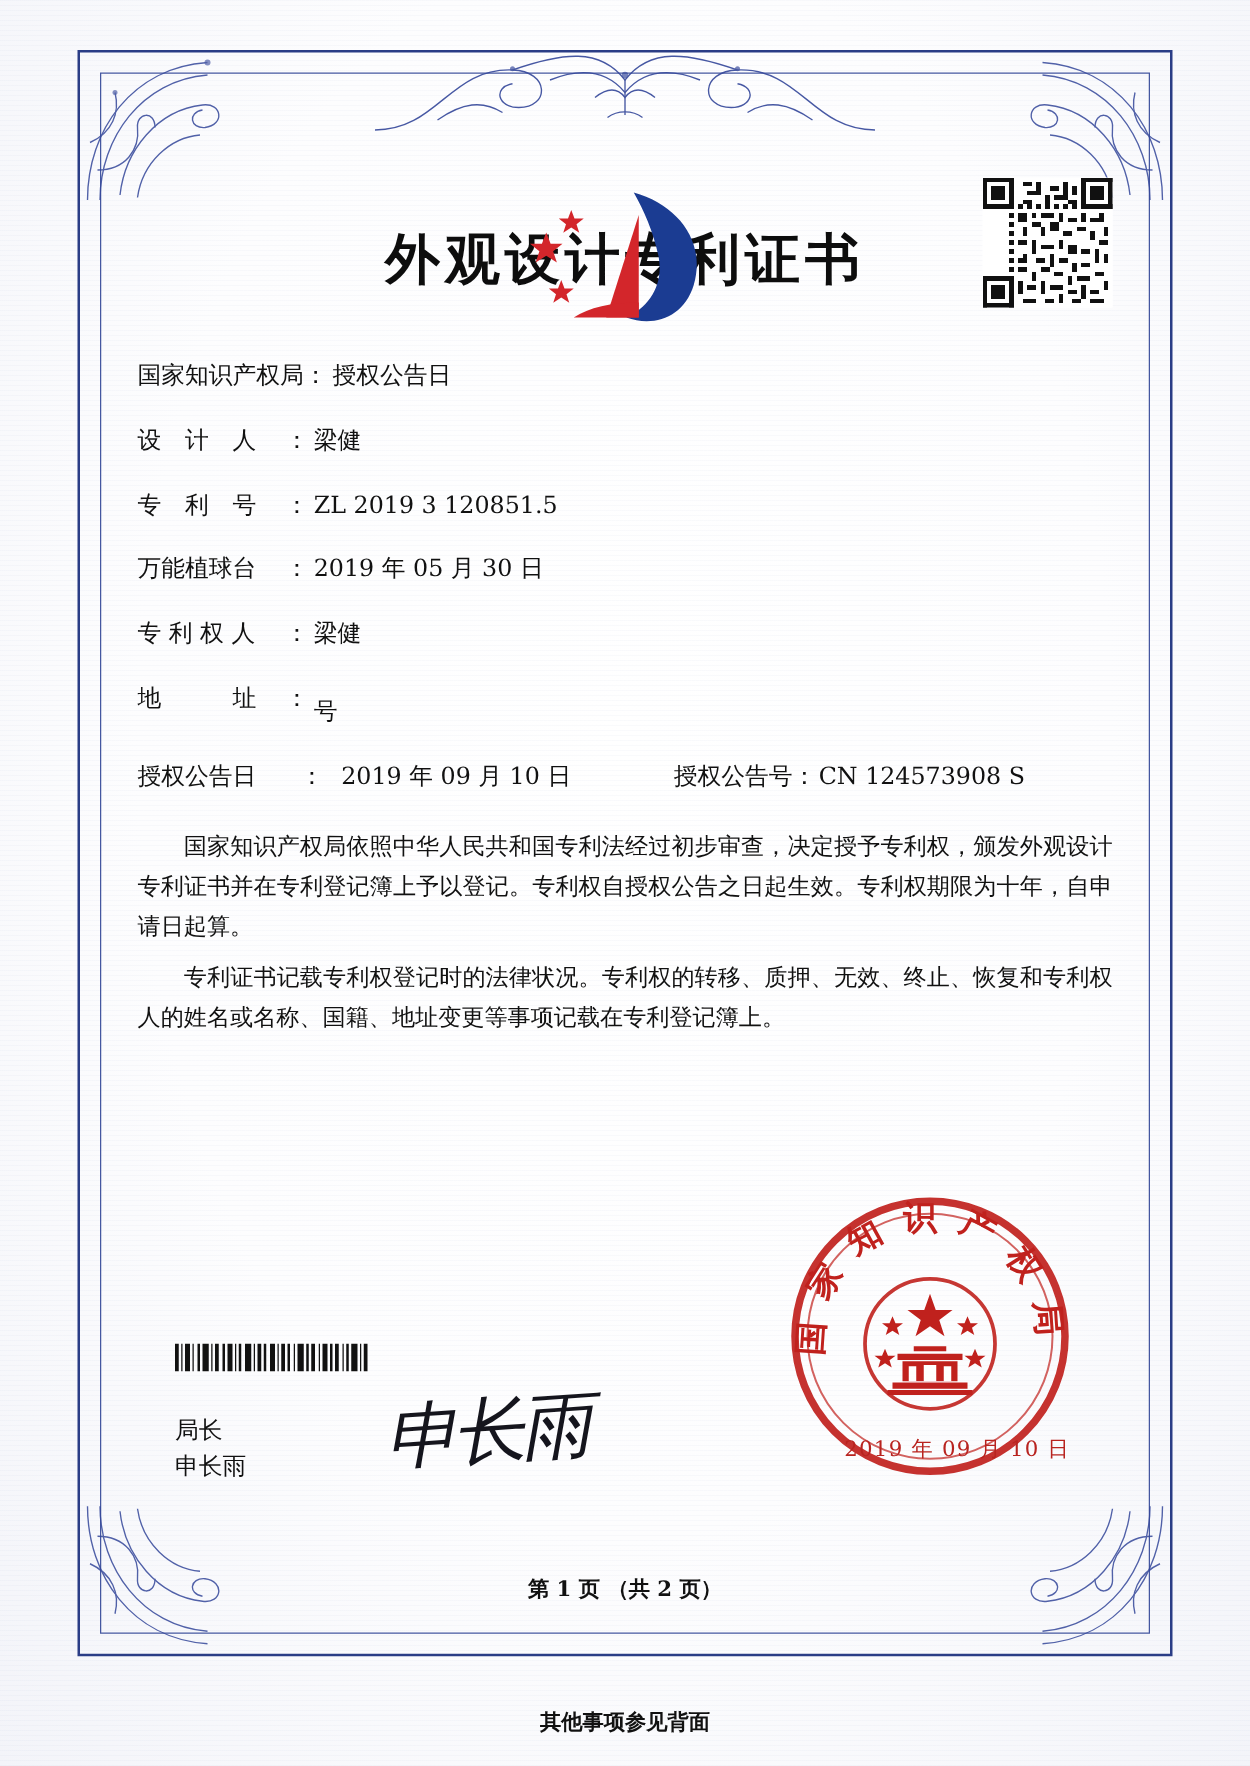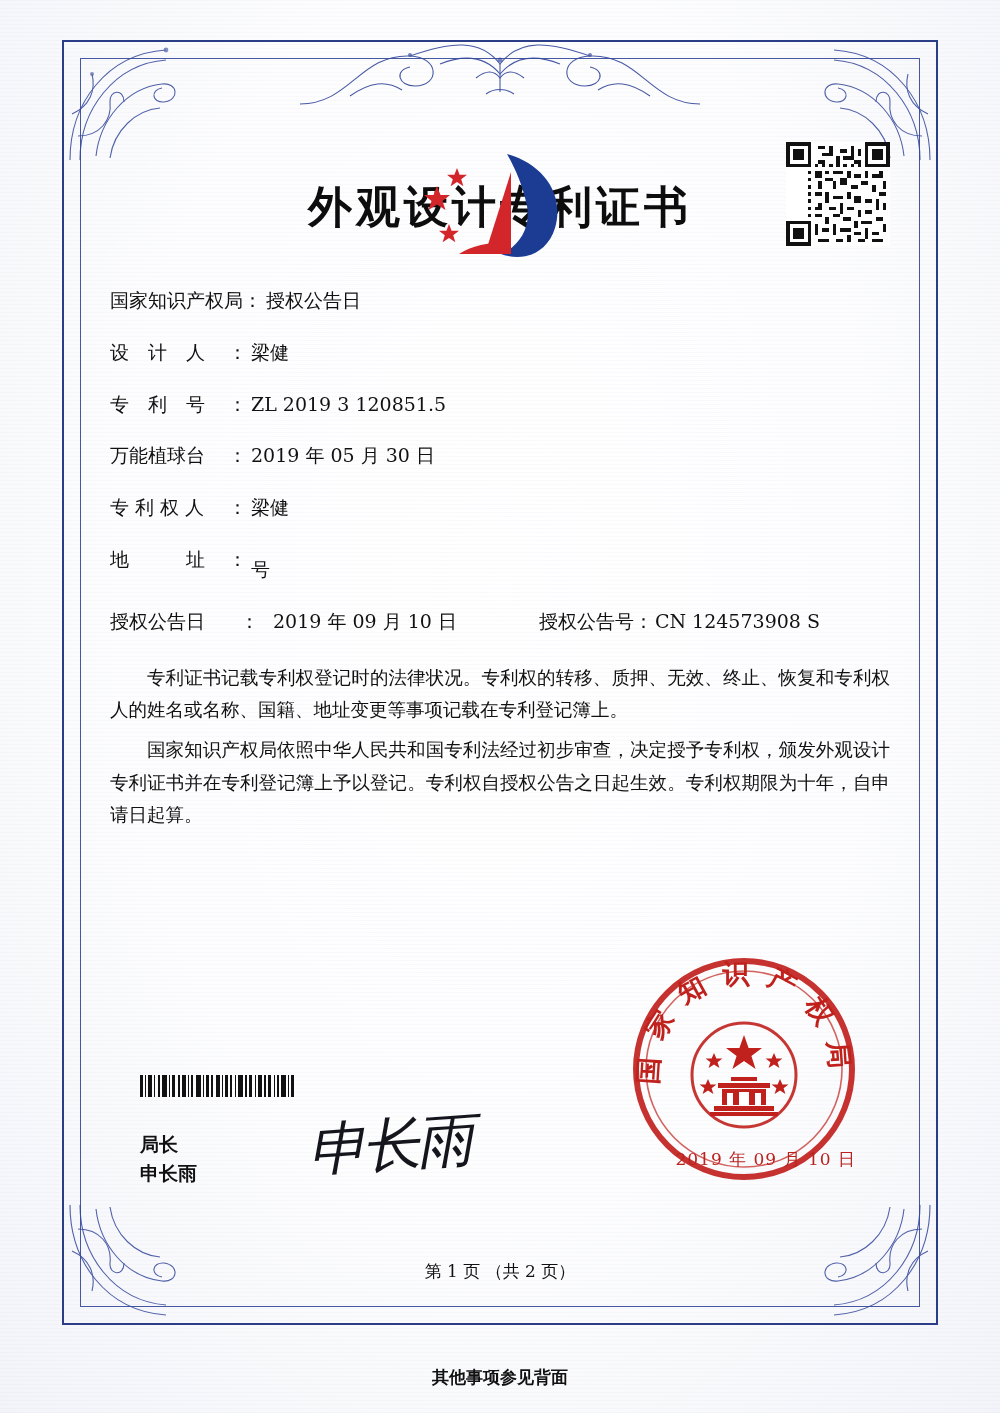--- a/index.html
+++ b/index.html
@@ -147,21 +147,21 @@
 
   
   .sign-block {
     position: absolute;
     left: 30px;
     bottom: 106px;
     font-size: 19px;
     line-height: 1.5;
     color: #111;
     font-family: "DejaVu Sans", "Liberation Sans", sans-serif;
-    font-weight: bold;
+    font-weight: normal;
   }
   .signature {
     position: absolute;
     left: 198px;
     bottom: 108px;
     font-family: "DejaVu Serif", "Liberation Serif", serif;
     font-size: 58px;
     color: #15151d;
     font-style: italic;
     letter-spacing: -4px;
@@ -187,20 +187,21 @@
     white-space: nowrap;
   }
 
   .page-num {
     position: absolute;
     left: 0; right: 0;
     bottom: 10px;
     text-align: center;
     font-size: 17px;
     color: #111;
+    font-weight: bold;
   }
 
   .footnote {
     position: absolute;
     left: 0; right: 0;
     bottom: 24px;
     text-align: center;
     font-size: 17px;
     color: #111;
     font-family: "DejaVu Sans", "Liberation Sans", sans-serif;
@@ -462,22 +463,22 @@
         <span class="right-group">
           <span class="rl">授权公告号</span>
           <span class="f-colon">：</span>
           <span>CN 124573908 S</span>
         </span>
       </div>
 
     </div>
 
     <div class="paras">
+      <p>国家知识产权局依照中华人民共和国专利法经过初步审查，决定授予专利权，颁发外观设计专利证书并在专利登记簿上予以登记。专利权自授权公告之日起生效。专利权期限为十年，自申请日起算。</p>
       <p>专利证书记载专利权登记时的法律状况。专利权的转移、质押、无效、终止、恢复和专利权人的姓名或名称、国籍、地址变更等事项记载在专利登记簿上。</p>
-      <p>国家知识产权局依照中华人民共和国专利法经过初步审查，决定授予专利权，颁发外观设计专利证书并在专利登记簿上予以登记。专利权自授权公告之日起生效。专利权期限为十年，自申请日起算。</p>
     </div>
 
     <div class="barcode">
       <i style="width:3px"></i>
         <i style="width:2px;background:transparent"></i>
       <i style="width:1px"></i>
         <i style="width:2px;background:transparent"></i>
       <i style="width:4px"></i>
         <i style="width:2px;background:transparent"></i>
       <i style="width:1px"></i>

